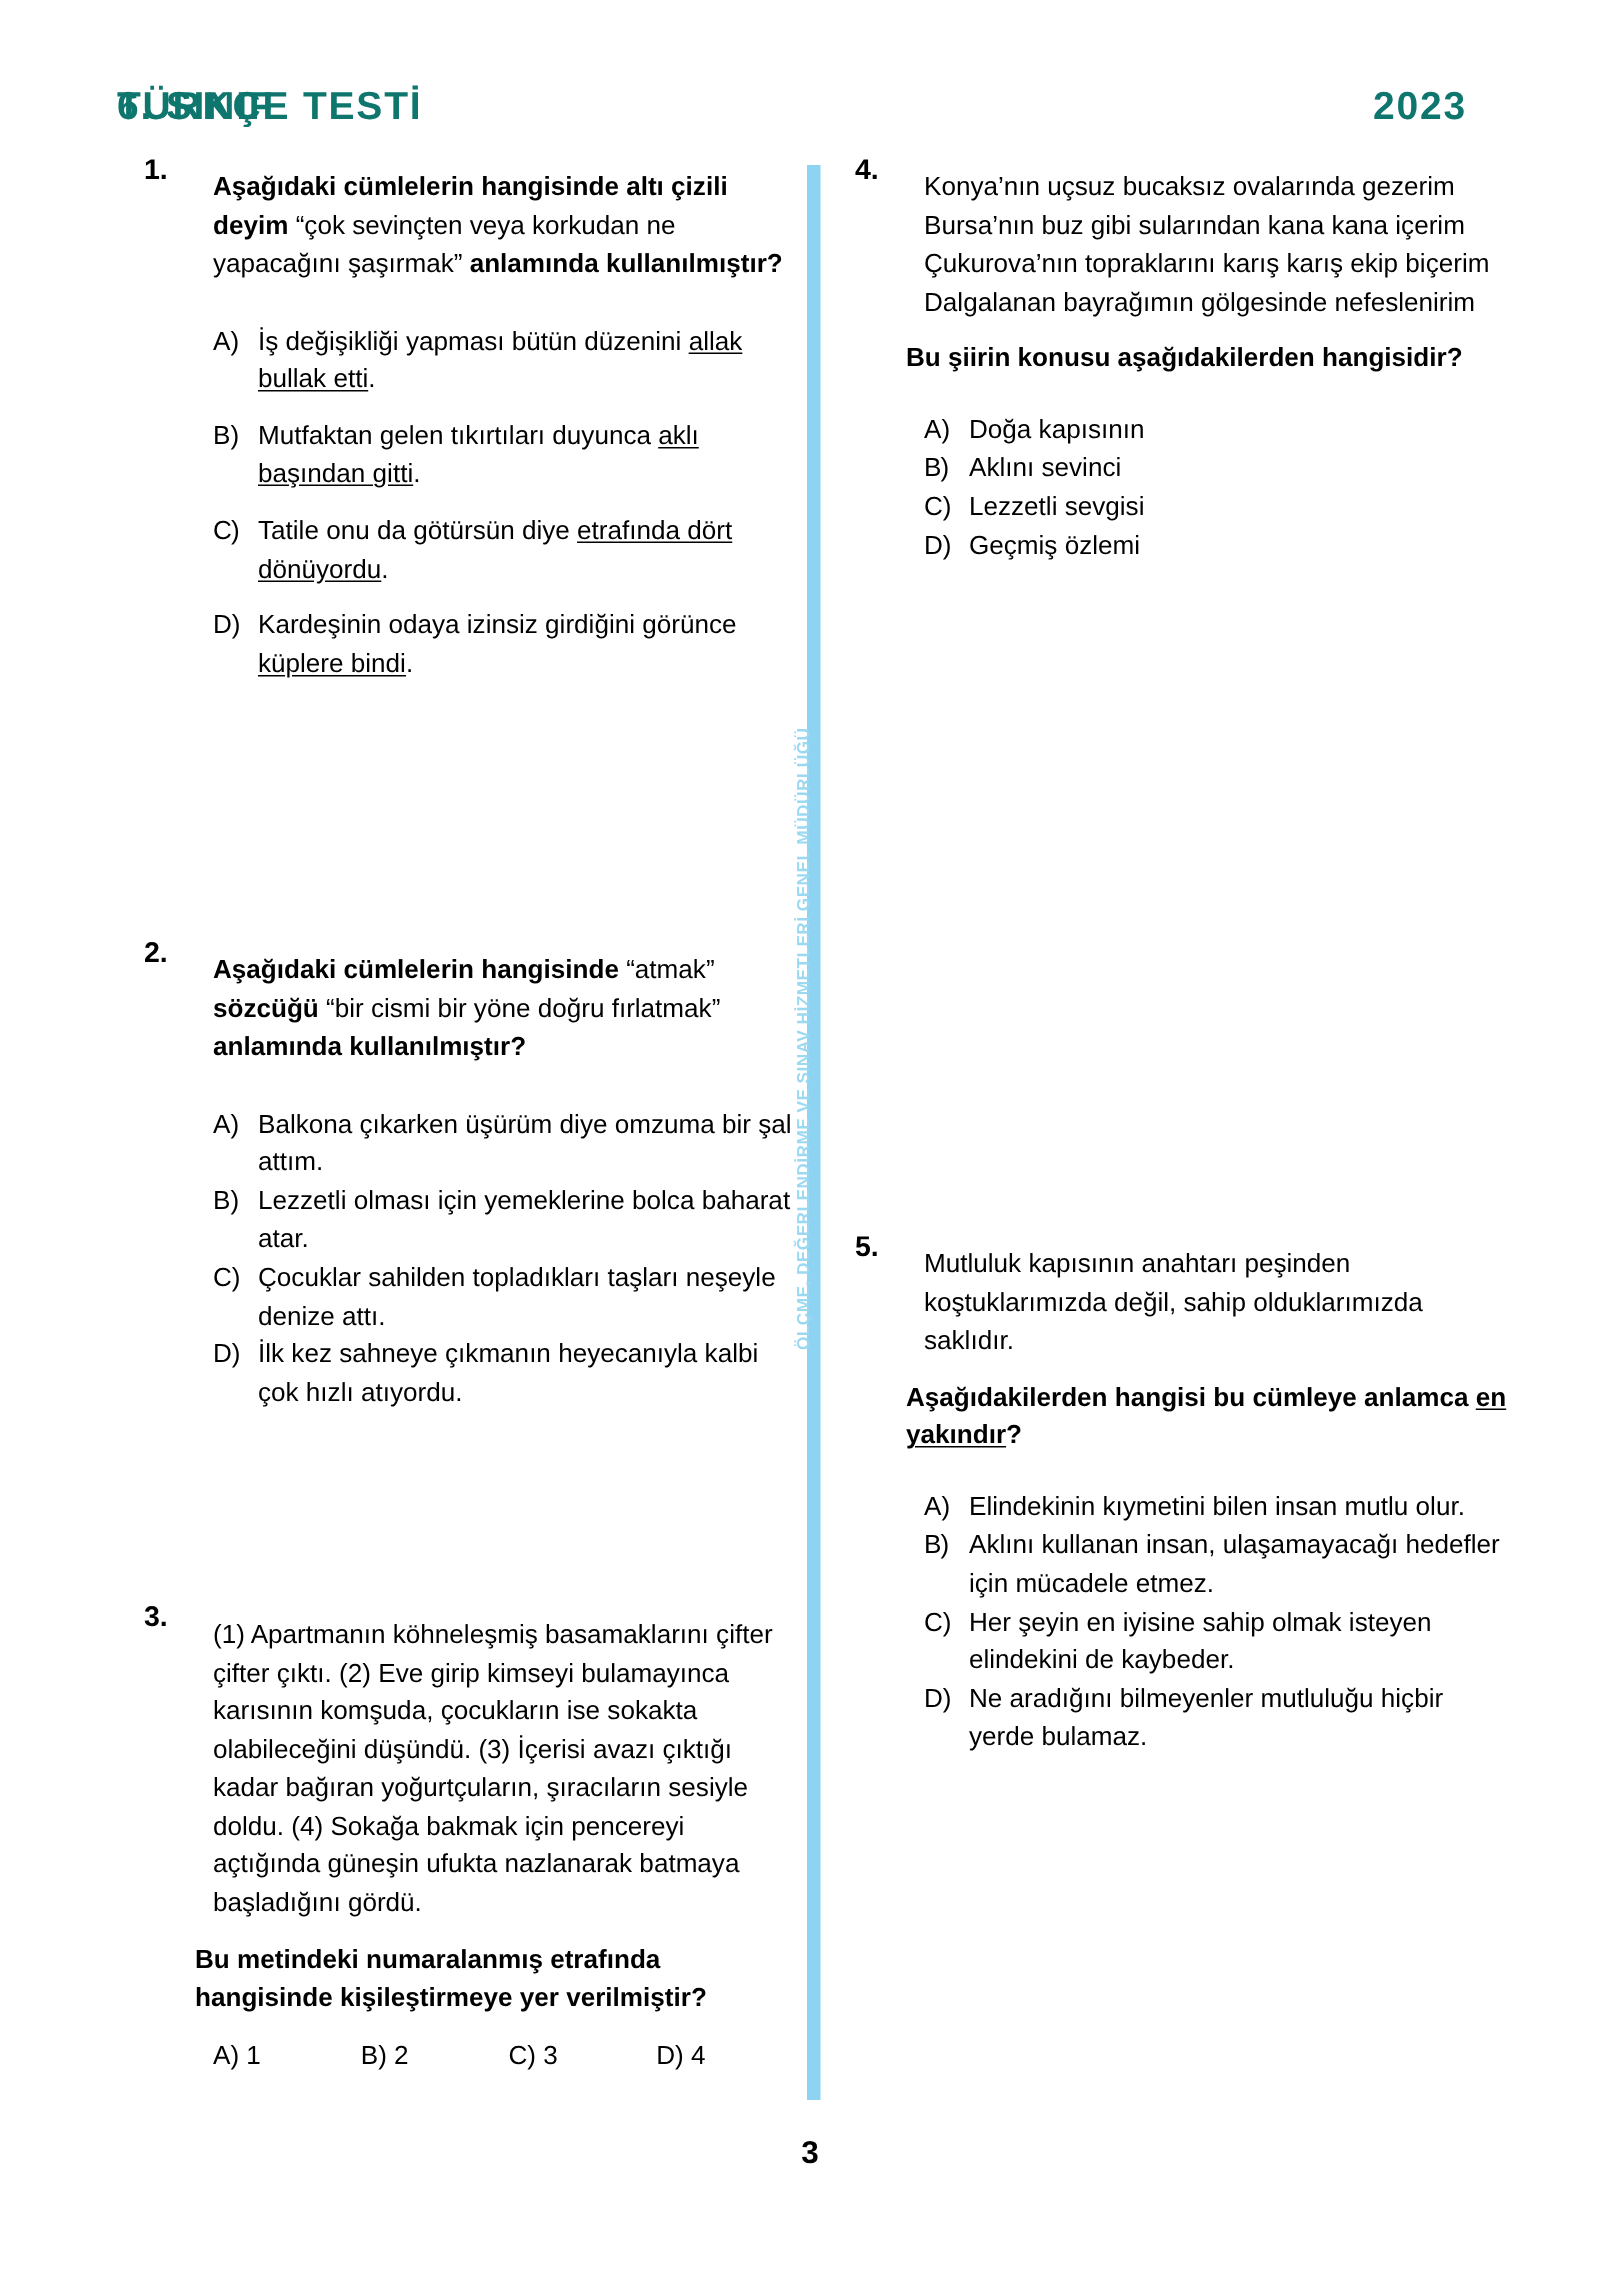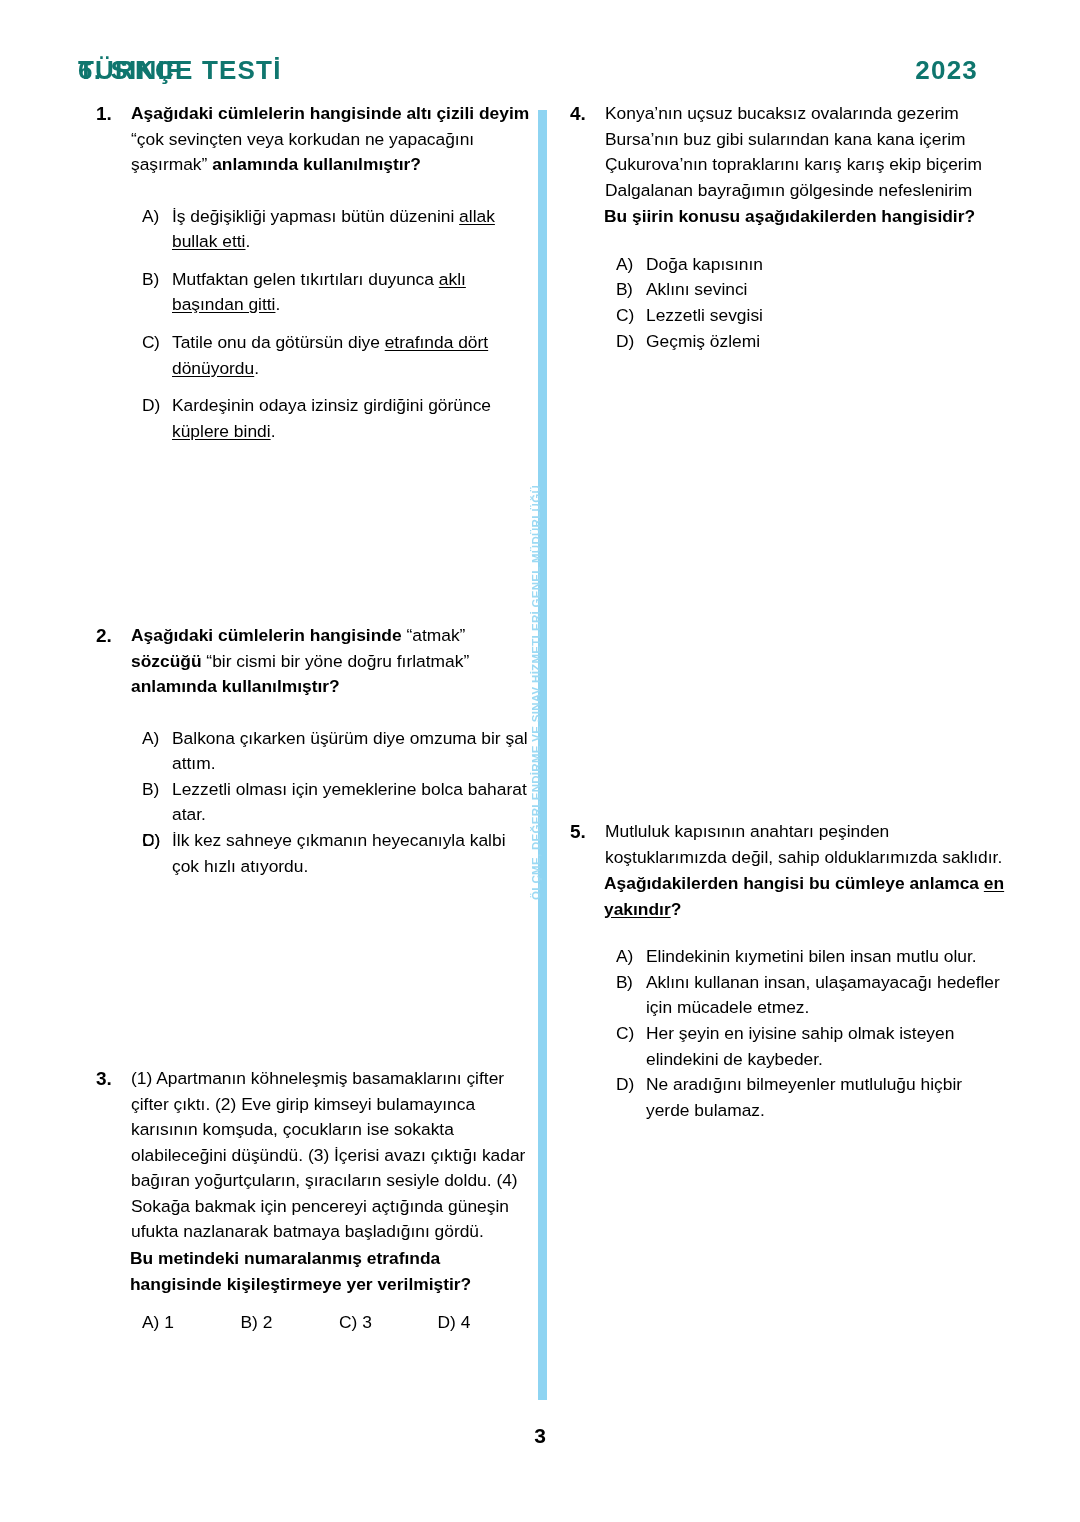--- a/index.html
+++ b/index.html
@@ -91,21 +91,21 @@
     left: 0;
     top: 0;
     width: 30px;
     font-weight: bold;
     font-size: 19px;
     text-align: left;
   }
   .q-body {
     margin-left: 34px;
   }
-  .stem { margin: 1px; }
+  .stem { margin: 12px; }
   .stem b { font-weight: bold; }
   .prompt {
     font-weight: bold;
     margin: 0;
   }
   .prompt.spaced { }
   .prompt u { text-decoration: underline; text-underline-offset: 2px; }
 
   
   .options {
@@ -211,20 +211,21 @@
         <div class="opt">
           <span class="opt-letter">A)</span>
           <span class="opt-text">Balkona çıkarken üşürüm diye omzuma bir şal attım.</span>
         </div>
         <div class="opt">
           <span class="opt-letter">B)</span>
           <span class="opt-text">Lezzetli olması için yemeklerine bolca baharat atar.</span>
         </div>
         <div class="opt">
           <span class="opt-letter">C)</span>
+          <span class="opt-text">Çocuklar sahilden topladıkları taşları neşeyle denize attı.</span>
         </div>
         <div class="opt">
           <span class="opt-letter">D)</span>
           <span class="opt-text">İlk kez sahneye çıkmanın heyecanıyla kalbi çok hızlı atıyordu.</span>
         </div>
       </div>
     </div>
   </div>
 
   <div class="question" id="q3">

